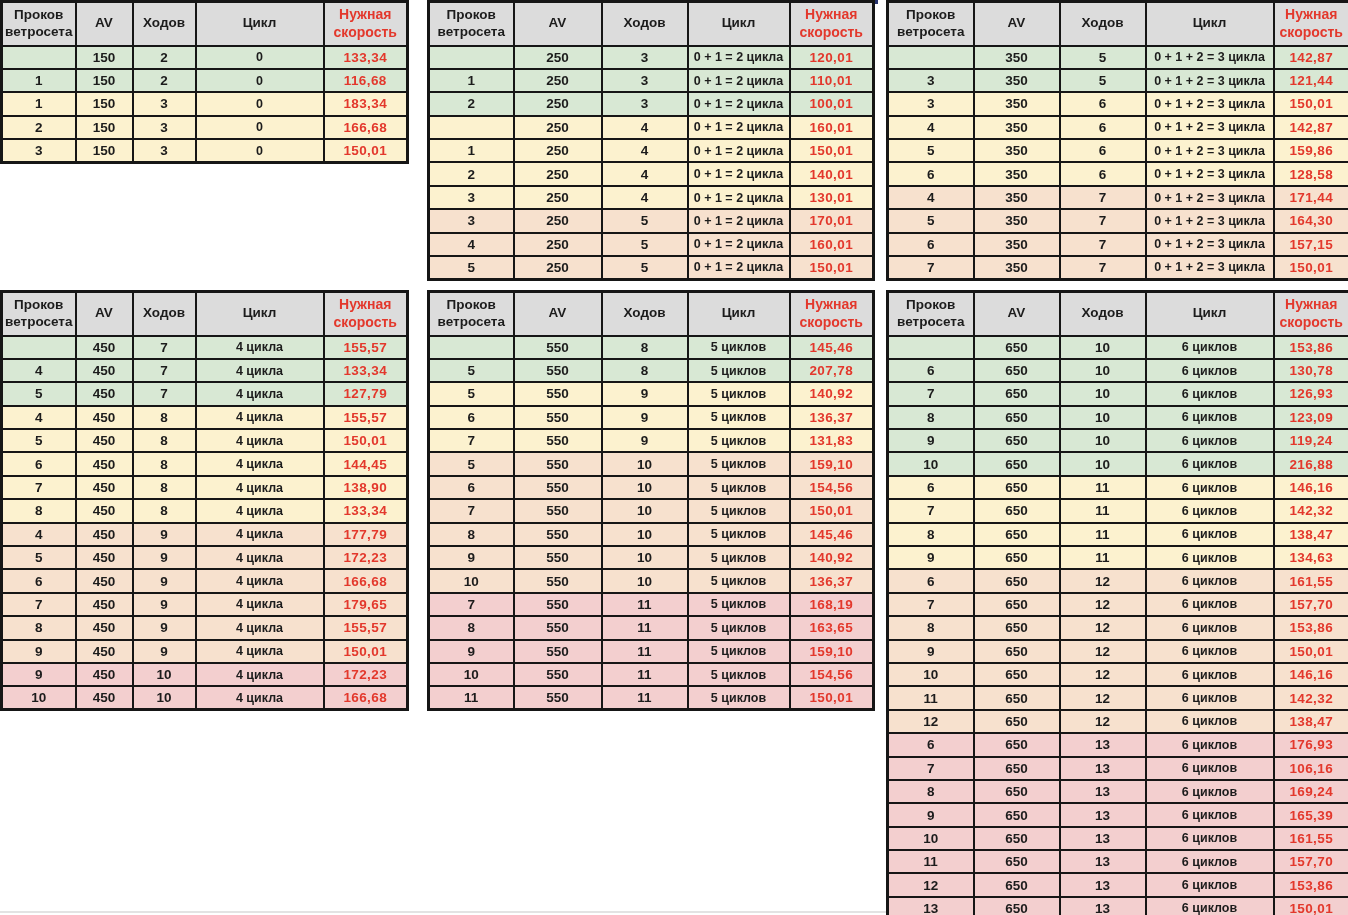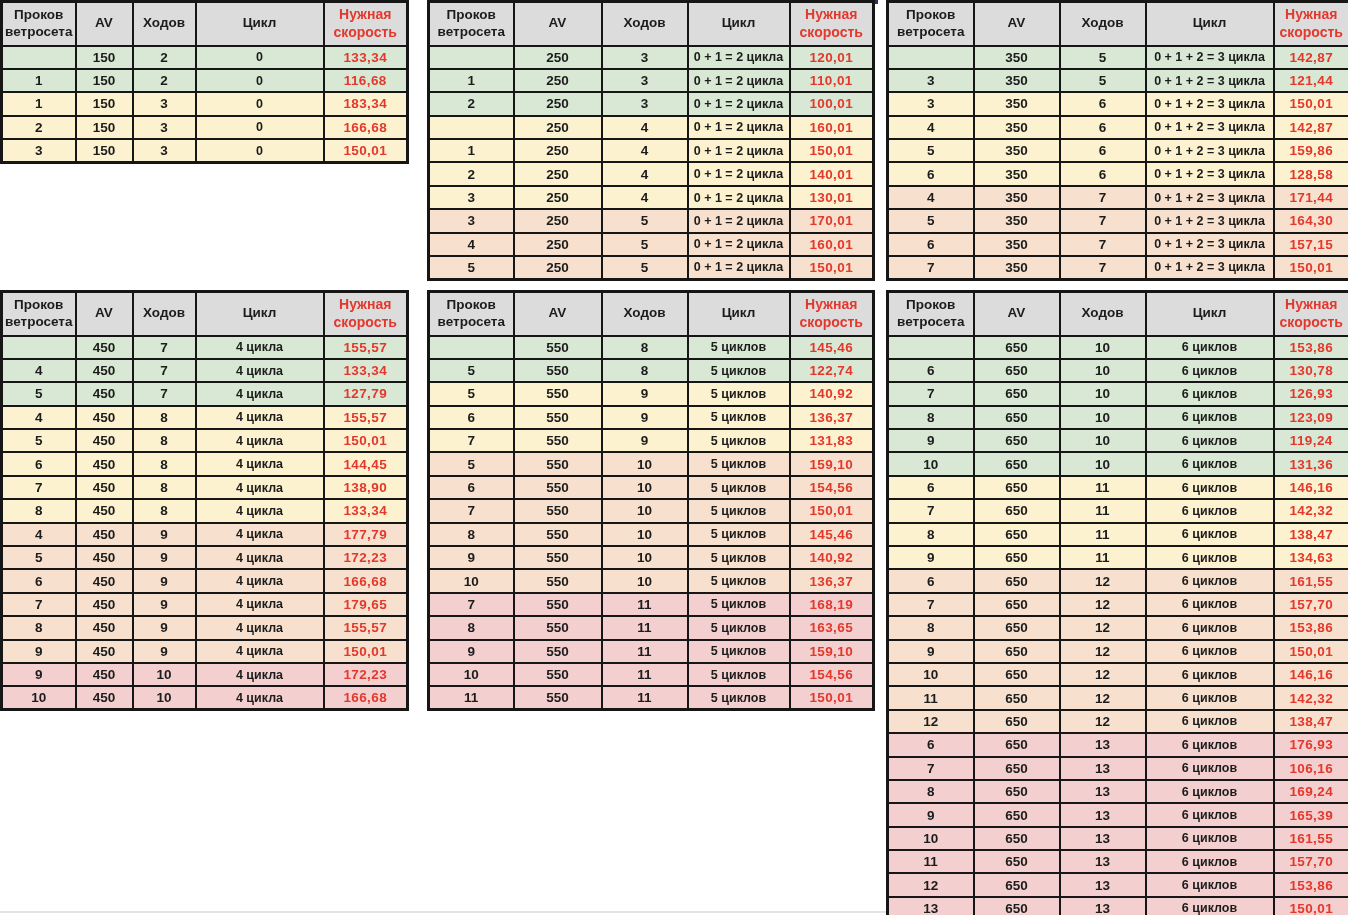--- a/index.html
+++ b/index.html
@@ -460,21 +460,21 @@
           <td>550</td>
           <td>8</td>
           <td class="cikl">5 циклов</td>
           <td class="speed">145,46</td>
         </tr>
         <tr style="background: rgb(216, 232, 212);">
           <td>5</td>
           <td>550</td>
           <td>8</td>
           <td class="cikl">5 циклов</td>
-          <td class="speed">122,74</td>
+          <td class="speed">207,78</td>
         </tr>
         <tr style="background: rgb(252, 242, 207);">
           <td>5</td>
           <td>550</td>
           <td>9</td>
           <td class="cikl">5 циклов</td>
           <td class="speed">140,92</td>
         </tr>
         <tr style="background: rgb(252, 242, 207);">
           <td>6</td>
@@ -622,21 +622,21 @@
           <td>650</td>
           <td>10</td>
           <td class="cikl">6 циклов</td>
           <td class="speed">119,24</td>
         </tr>
         <tr style="background: rgb(216, 232, 212);">
           <td>10</td>
           <td>650</td>
           <td>10</td>
           <td class="cikl">6 циклов</td>
-          <td class="speed">131,36</td>
+          <td class="speed">216,88</td>
         </tr>
         <tr style="background: rgb(252, 242, 207);">
           <td>6</td>
           <td>650</td>
           <td>11</td>
           <td class="cikl">6 циклов</td>
           <td class="speed">146,16</td>
         </tr>
         <tr style="background: rgb(252, 242, 207);">
           <td>7</td>

